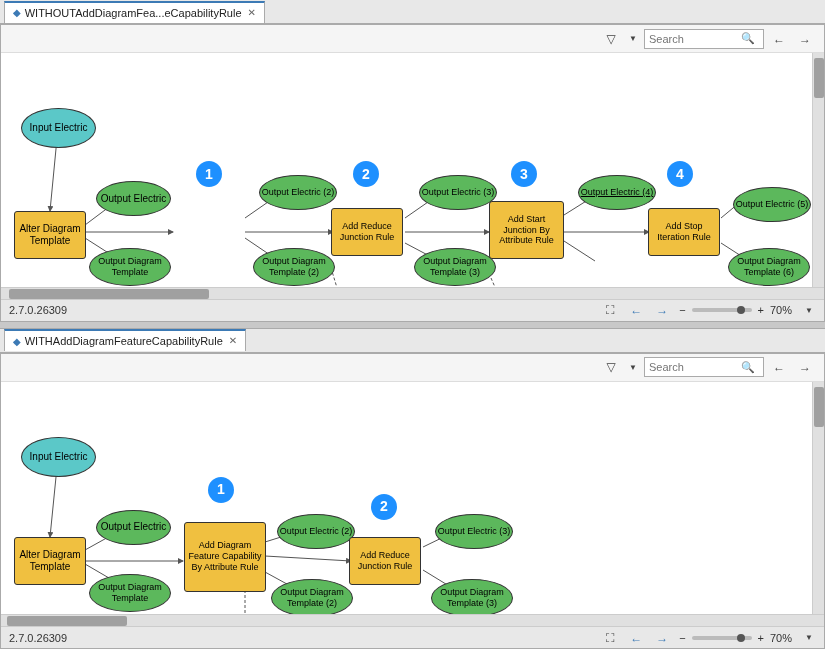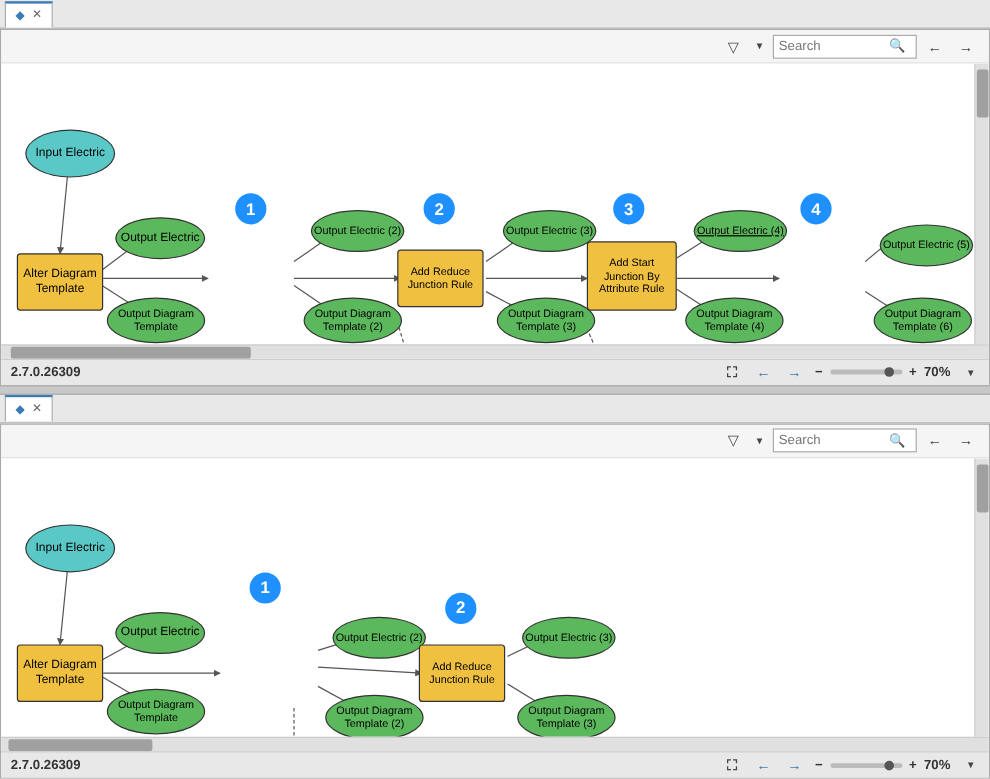--- a/index.html
+++ b/index.html
@@ -122,21 +122,20 @@
     .diagram-status {
       display: flex;
       align-items: center;
       justify-content: space-between;
       padding: 2px 8px;
       background: #e8e8e8;
       border-top: 1px solid #ccc;
       height: 22px;
       font-size: 11px;
       color: #333;
-      font-weight: bold;
     }
 
     .status-right {
       display: flex;
       align-items: center;
       gap: 4px;
     }
 
     .zoom-slider {
       width: 60px;
@@ -240,20 +239,21 @@
 </head>
 <body>
 
 <div class="window-container">
 
   <div style="flex:1; display:flex; flex-direction:column; overflow:hidden;">
 
     <div class="tab-bar">
       <div class="tab active">
         <span style="color:#3c7ab5; font-size:10px;">◆</span>
+        <span>WITHOUTAddDiagramFea...eCapabilityRule</span>
         <span class="tab-close">✕</span>
       </div>
     </div>
 
     <div class="top-panel">
 
       <div class="diagram-toolbar">
         <div class="toolbar-btn">
           <span>▽</span>
         </div>
@@ -337,24 +337,24 @@
         <div class="node node-ellipse node-green" style="left:418px;top:122px;width:78px;height:35px;font-size:9px;">Output Electric (3)</div>
 
         <div class="node node-ellipse node-green" style="left:413px;top:195px;width:82px;height:38px;font-size:9px;">Output Diagram Template (3)</div>
 
         <div class="node node-blue-circle" style="left:510px;top:108px;width:26px;height:26px;">3</div>
 
         <div class="node node-rect node-yellow" style="left:488px;top:148px;width:75px;height:58px;font-size:9px;">Add Start Junction By Attribute Rule</div>
 
         <div class="node node-ellipse node-green" style="left:577px;top:122px;width:78px;height:35px;font-size:9px;text-decoration:underline;">Output Electric (4)</div>
 
-        <div class="node node-ellipse node-green" style="left:570px;top:195px;width:82px;height:38px;font-size:9px;">Output Diagram Template (4)</div>
 
         <div class="node node-blue-circle" style="left:666px;top:108px;width:26px;height:26px;">4</div>
 
+        <div class="node node-rect node-yellow" style="left:647px;top:155px;width:72px;height:48px;font-size:9px;">Add Stop Iteration Rule</div>
 
         <div class="node node-ellipse node-green" style="left:732px;top:134px;width:78px;height:35px;font-size:9px;">Output Electric (5)</div>
 
         <div class="node node-ellipse node-green" style="left:727px;top:195px;width:82px;height:38px;font-size:9px;">Output Diagram Template (6)</div>
 
         <div class="scroll-v">
           <div class="scroll-v-thumb"></div>
         </div>
       </div>
 
@@ -388,20 +388,21 @@
     </div>
   </div>
 
   <div class="panel-divider"></div>
 
   <div style="flex:1; display:flex; flex-direction:column; overflow:hidden;">
 
     <div class="tab-bar">
       <div class="tab active">
         <span style="color:#3c7ab5; font-size:10px;">◆</span>
+        <span>WITHAddDiagramFeatureCapabilityRule</span>
         <span class="tab-close">✕</span>
       </div>
     </div>
 
     <div class="bottom-panel">
 
       <div class="diagram-toolbar">
         <div class="toolbar-btn">
           <span>▽</span>
         </div>
@@ -452,20 +453,21 @@
         <div class="node node-ellipse node-teal" style="left:20px;top:55px;width:75px;height:40px;">Input Electric</div>
 
         <div class="node node-rect node-yellow" style="left:13px;top:155px;width:72px;height:48px;">Alter Diagram Template</div>
 
         <div class="node node-ellipse node-green" style="left:95px;top:128px;width:75px;height:35px;">Output Electric</div>
 
         <div class="node node-ellipse node-green" style="left:88px;top:192px;width:82px;height:38px;font-size:9px;">Output Diagram Template</div>
 
         <div class="node node-blue-circle" style="left:207px;top:95px;width:26px;height:26px;">1</div>
 
+        <div class="node node-rect node-yellow" style="left:183px;top:140px;width:82px;height:70px;font-size:9px;">Add Diagram Feature Capability By Attribute Rule</div>
 
         <div class="node node-ellipse node-green" style="left:276px;top:132px;width:78px;height:35px;font-size:9px;">Output Electric (2)</div>
 
         <div class="node node-ellipse node-green" style="left:270px;top:197px;width:82px;height:38px;font-size:9px;">Output Diagram Template (2)</div>
 
         <div class="node node-blue-circle" style="left:370px;top:112px;width:26px;height:26px;">2</div>
 
         <div class="node node-rect node-yellow" style="left:348px;top:155px;width:72px;height:48px;font-size:9px;">Add Reduce Junction Rule</div>
 
         <div class="node node-ellipse node-green" style="left:434px;top:132px;width:78px;height:35px;font-size:9px;">Output Electric (3)</div>

